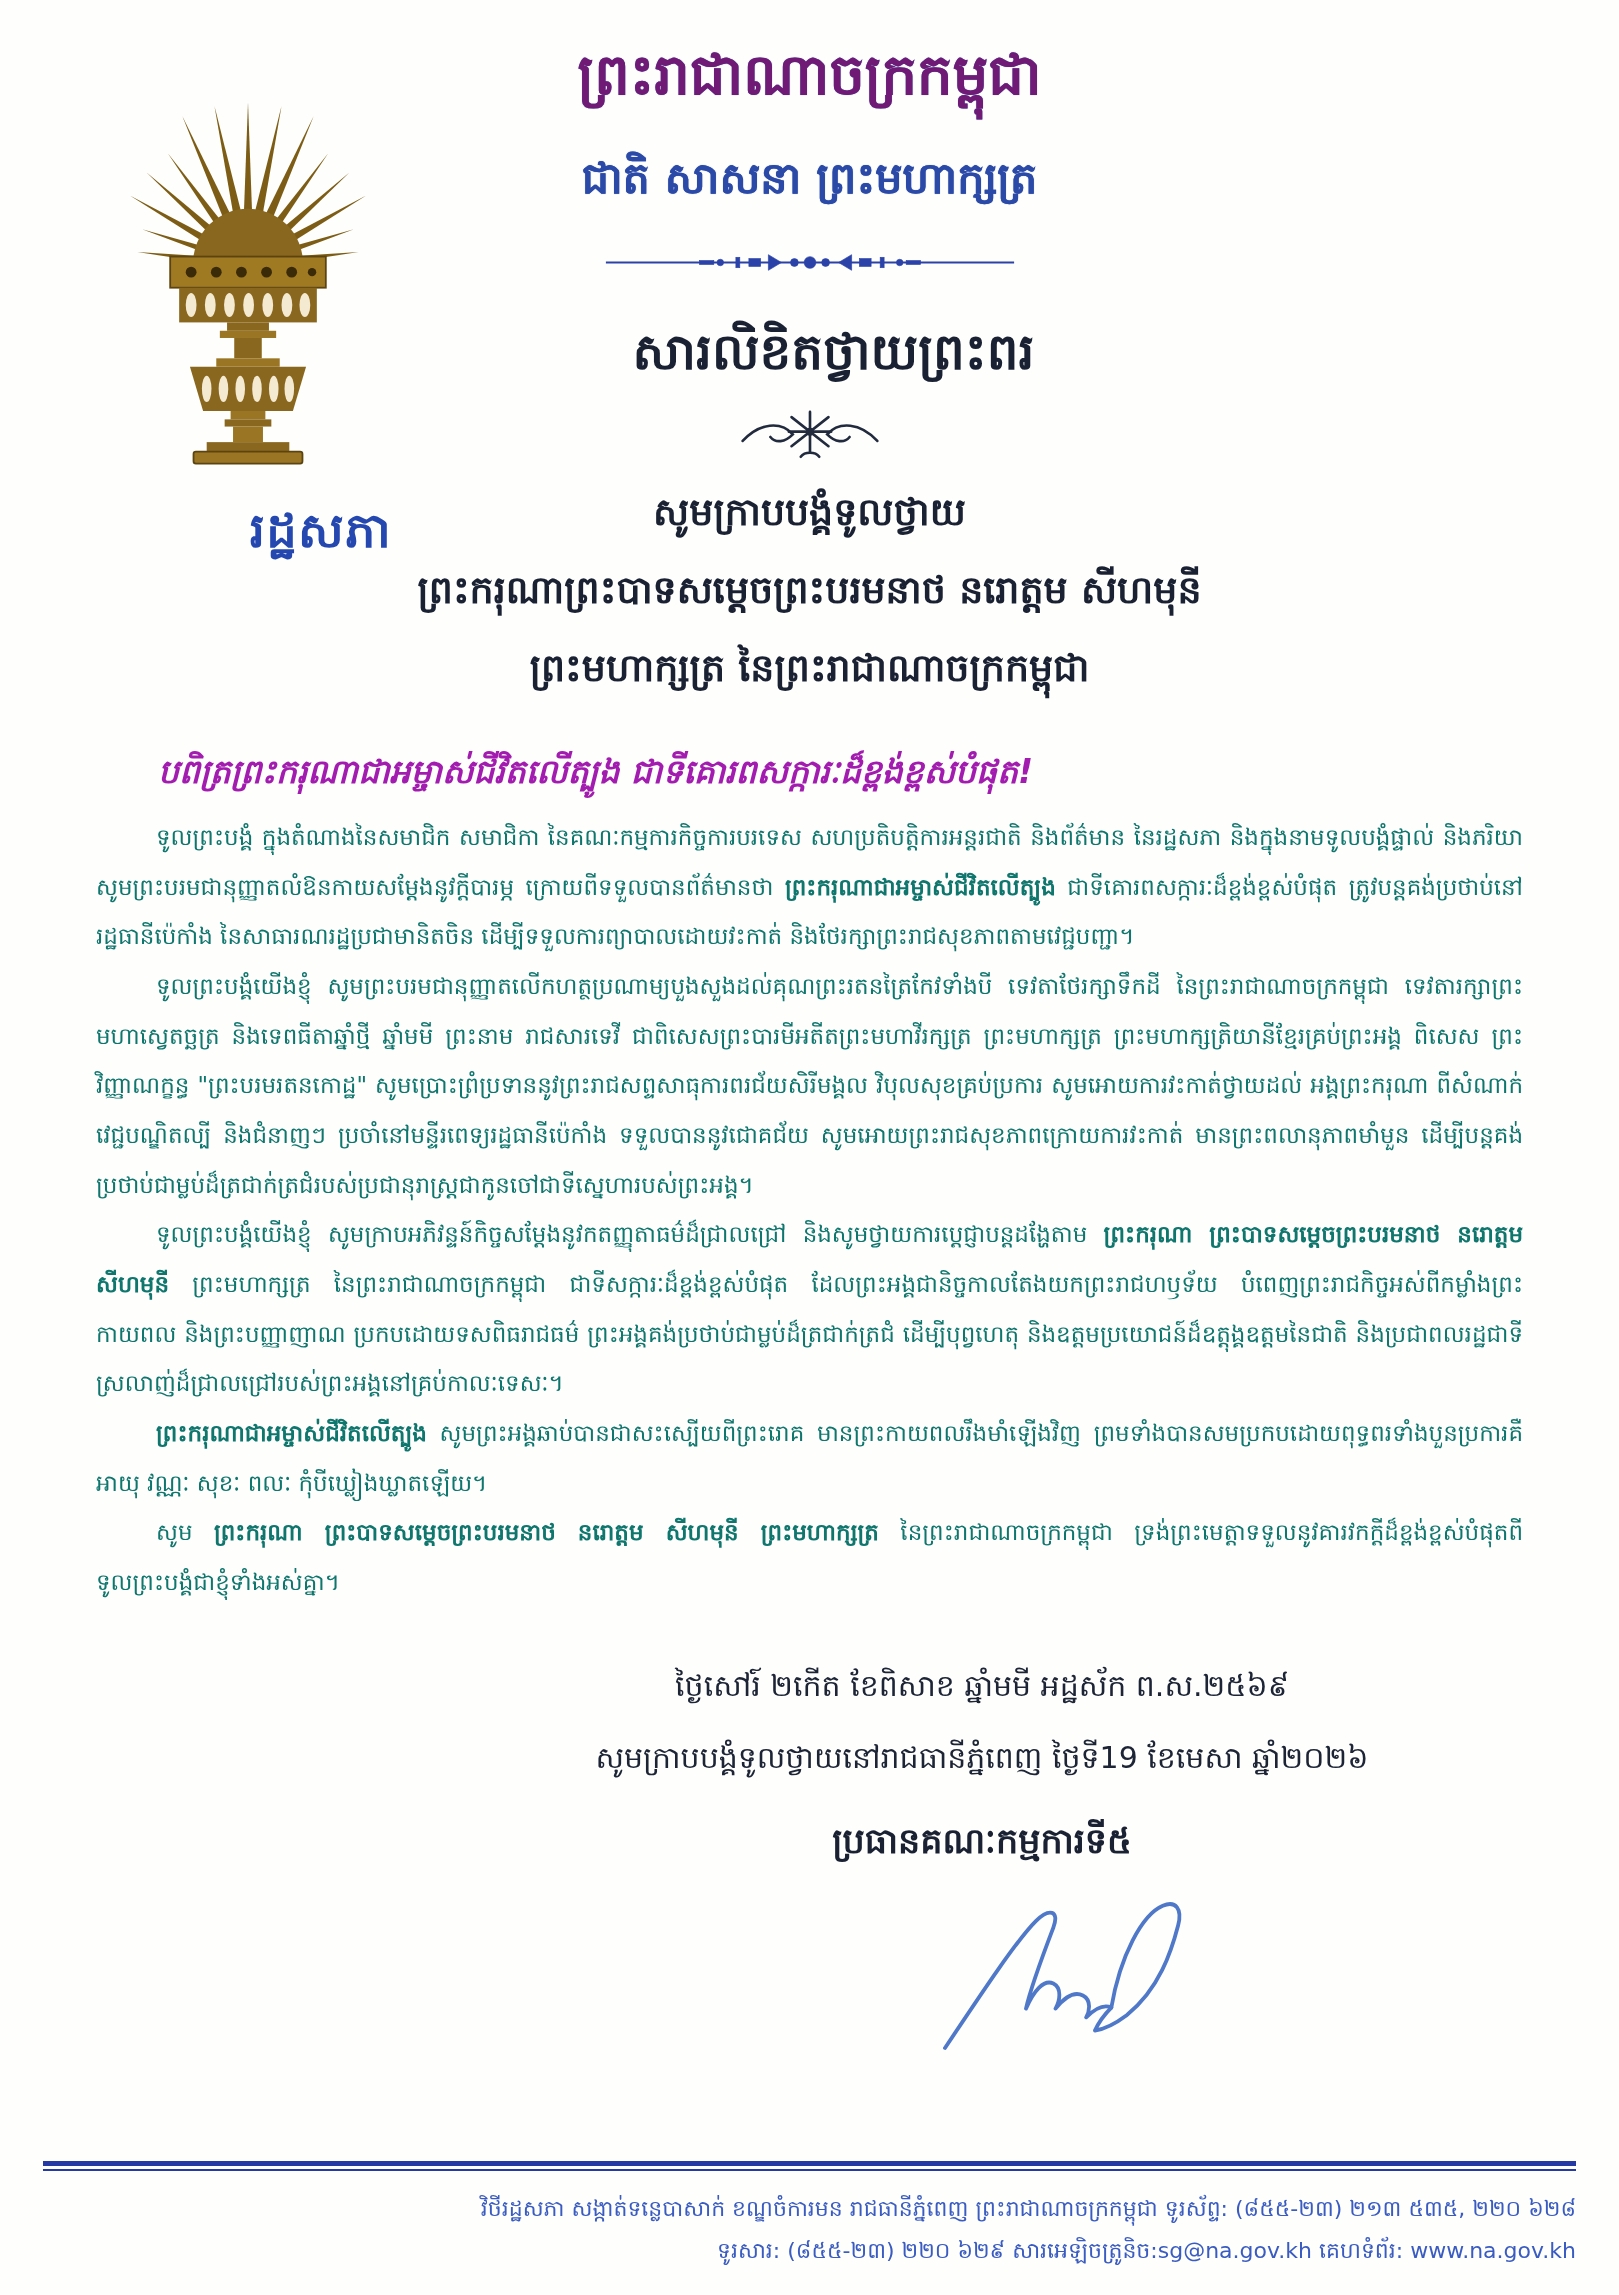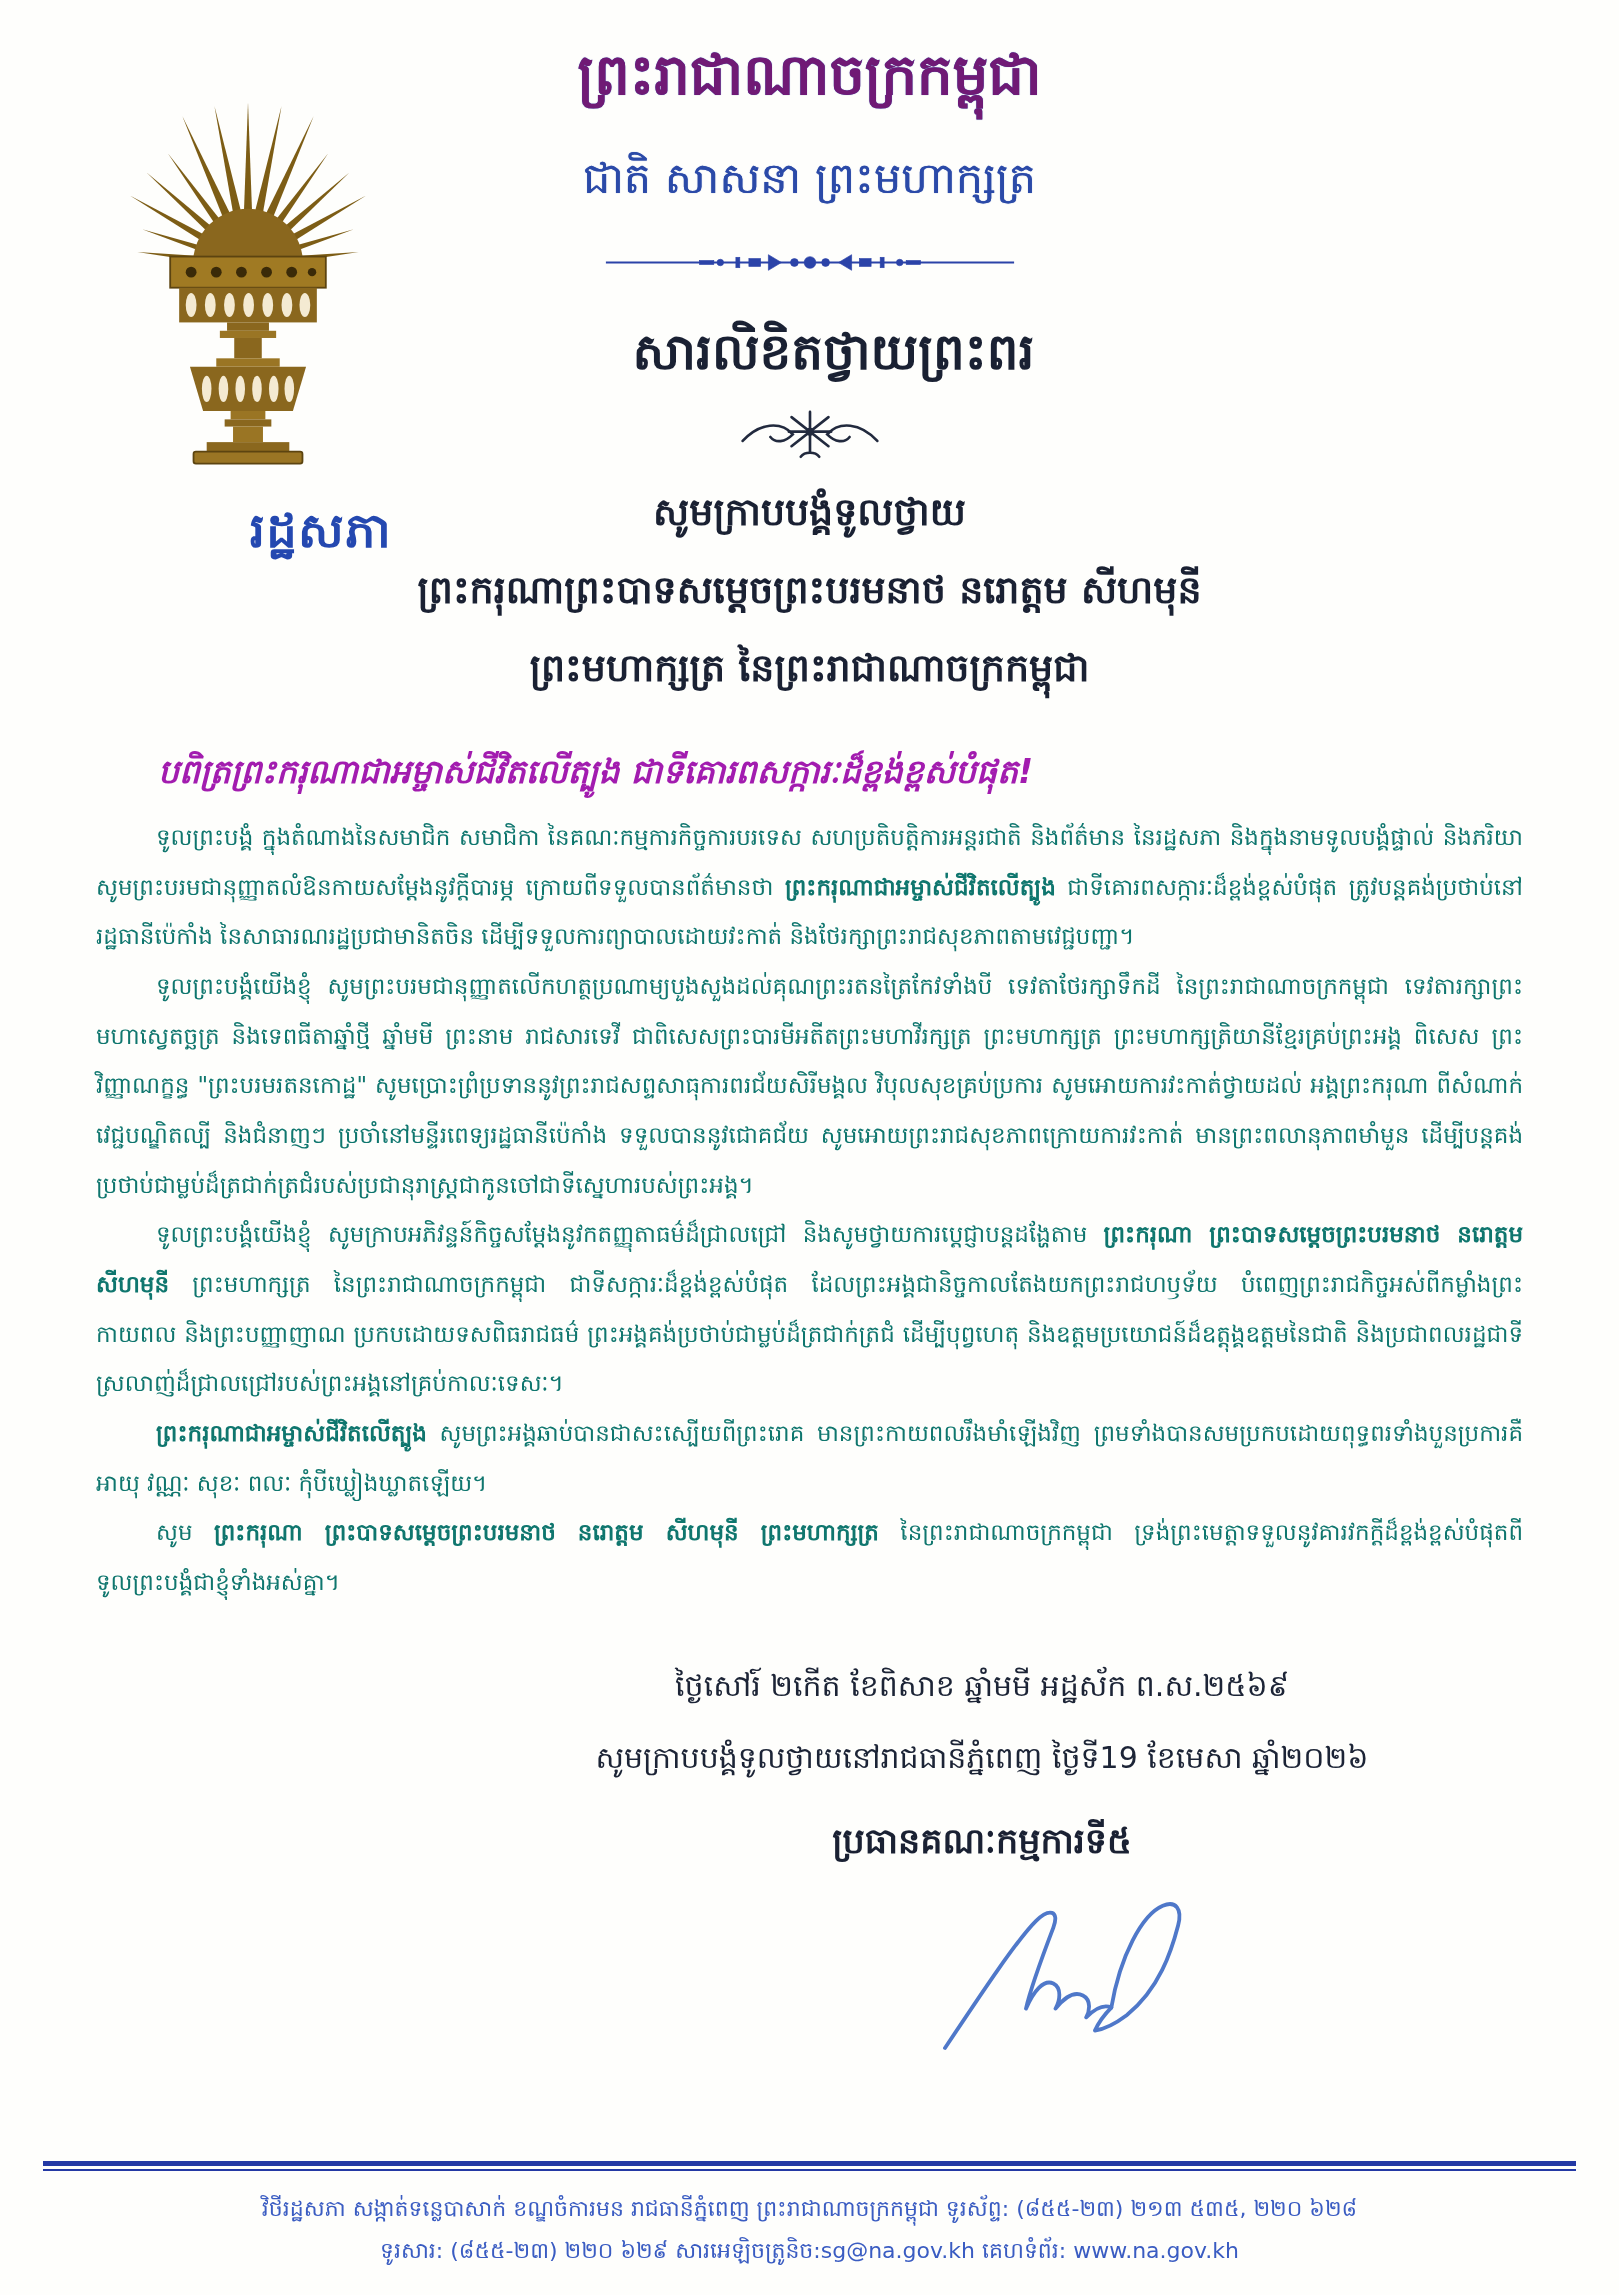--- a/index.html
+++ b/index.html
@@ -28,21 +28,21 @@
   }
 
   
   .letterhead { text-align:center; padding-top:39px; }
   .kingdom {
     font-size:56px; font-weight:bold; color:#701a75;
     text-shadow:0 0 0.7px #2b4aa8;
   }
   .motto {
     margin-top:30px;
-    font-size:43px; font-weight:normal; color:#2b4aa8;
+    font-size:43px; font-weight:bold; color:#2b4aa8;
     text-shadow:0 0 0.7px #2b4aa8;
   }
   .divider { margin:29px auto 0; width:432px; height:39px; }
   .divider svg { width:100%; height:100%; }
 
   .letter-title {
     margin-top:38px;
     font-size:50px; font-weight:bold; color:#1a2133;
     text-align:center;
     padding-left:48px;
@@ -91,21 +91,21 @@
 
   
   .footer { position:absolute; left:43px; right:43px; top:2161px; }
   .footer-rule {
     height:9.8px;
     border-top:5.9px solid #2439a4;
     border-bottom:2px solid #2439a4;
   }
   .footer-text { text-align:center; margin-top:17px; }
   .footer-text div {
-    font-size:22px; color:#3a5cc2; line-height:1.9;
+    font-size:22px; color:#3a5cc2; line-height:1.9;text-align:right;
   }
 </style>
 </head>
 <body>
 
 <div class="page">
 
   <div class="emblem">
     <svg viewBox="0 0 430 700" aria-hidden="true">
       <defs>

